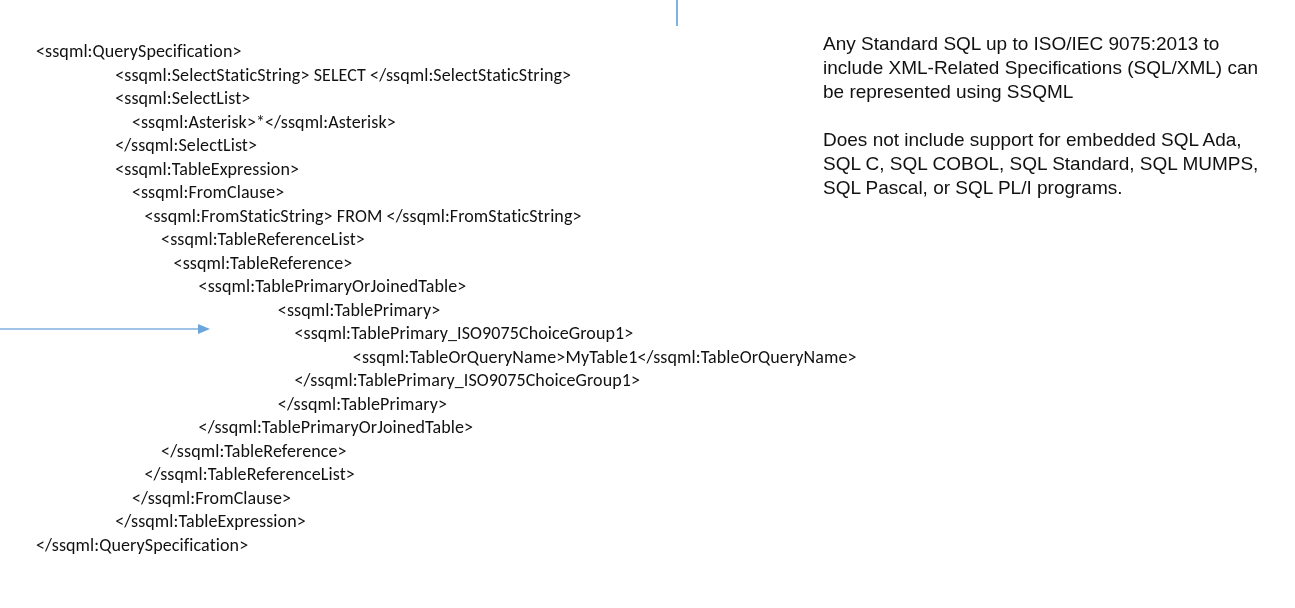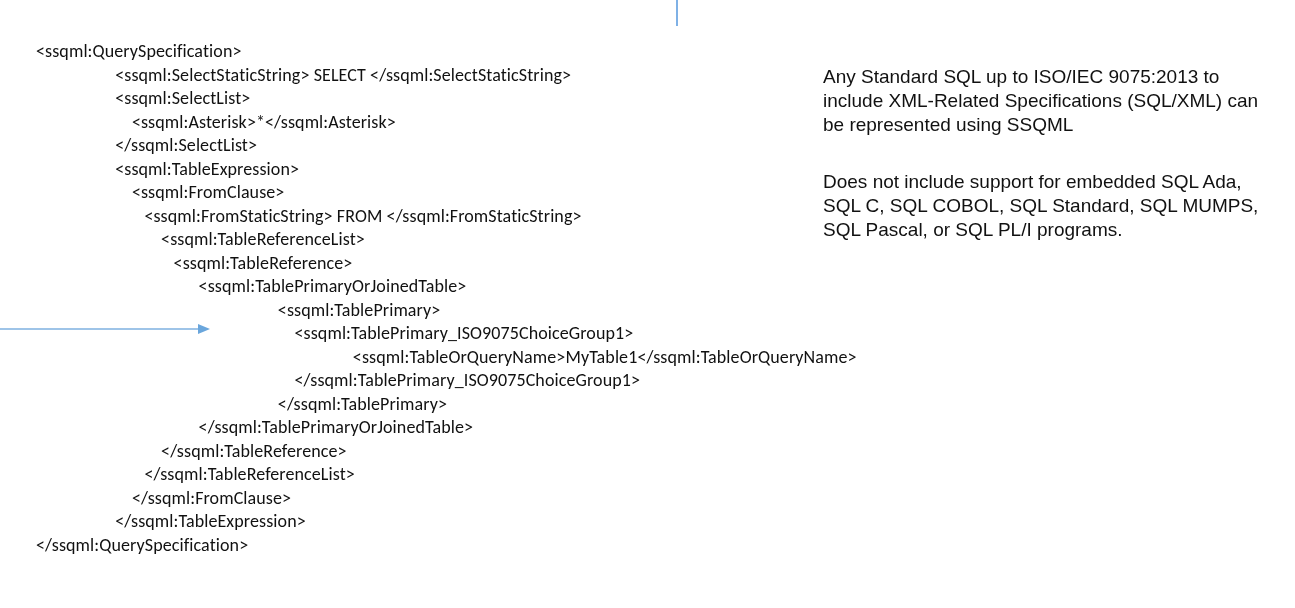--- a/index.html
+++ b/index.html
@@ -4,21 +4,21 @@
   <style>
     * { margin: 0; padding: 0; box-sizing: border-box; }
     html, body { width: 1295px; height: 608px; background: #fff; font-family: "Segoe UI", "Helvetica Neue", Arial, sans-serif; color: #111; overflow: hidden; }
     .page { position: relative; width: 100%; height: 100%; }
     .top-divider { position: absolute; top: 0; left: 676px; width: 2px; height: 26px; background: #7fb1e6; }
     .code-block { position: absolute; top: 40px; left: 36px; font-size: 18px; line-height: 23.5px; white-space: pre; font-family: "Calibri", "Segoe UI", Arial, sans-serif; letter-spacing: 0.1px; color: #111; }
     .arrow { position: absolute; top: 328px; left: 0; width: 214px; height: 2px; }
     .arrow-line { position: absolute; top: 0; left: 0; width: 204px; height: 1.5px; background: #9ec4e8; }
     .arrow-head { position: absolute; top: -4px; left: 198px; width: 0; height: 0; border-top: 5px solid transparent; border-bottom: 5px solid transparent; border-left: 12px solid #6aa6dc; }
     .right-text { position: absolute; top: 32px; left: 823px; width: 440px; font-size: 19px; line-height: 24px; color: #111; }
-    .right-text p { margin-bottom: 24px; margin-top: 33px; }
+    .right-text p { margin-bottom: 24px; }
   </style>
 </head>
 <body>
 <div class="page">
 
   <div class="top-divider"></div>
 
   <div class="code-block"><span>&lt;ssqml:QuerySpecification&gt;</span>
 <span>                   &lt;ssqml:SelectStaticString&gt; SELECT &lt;/ssqml:SelectStaticString&gt;</span>
 <span>                   &lt;ssqml:SelectList&gt;</span>

